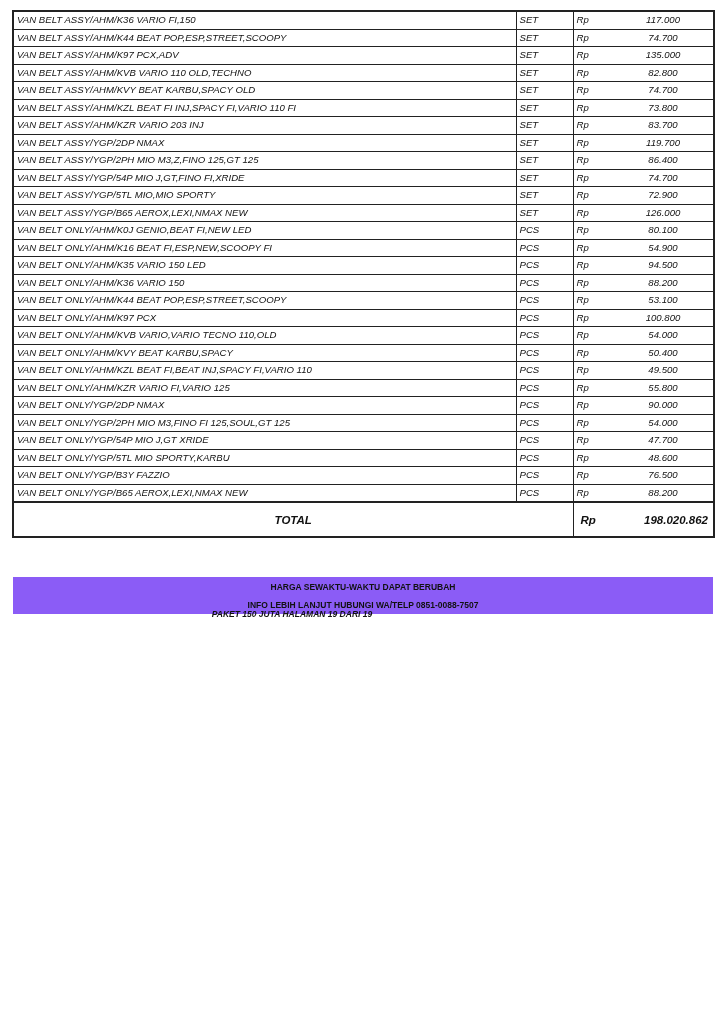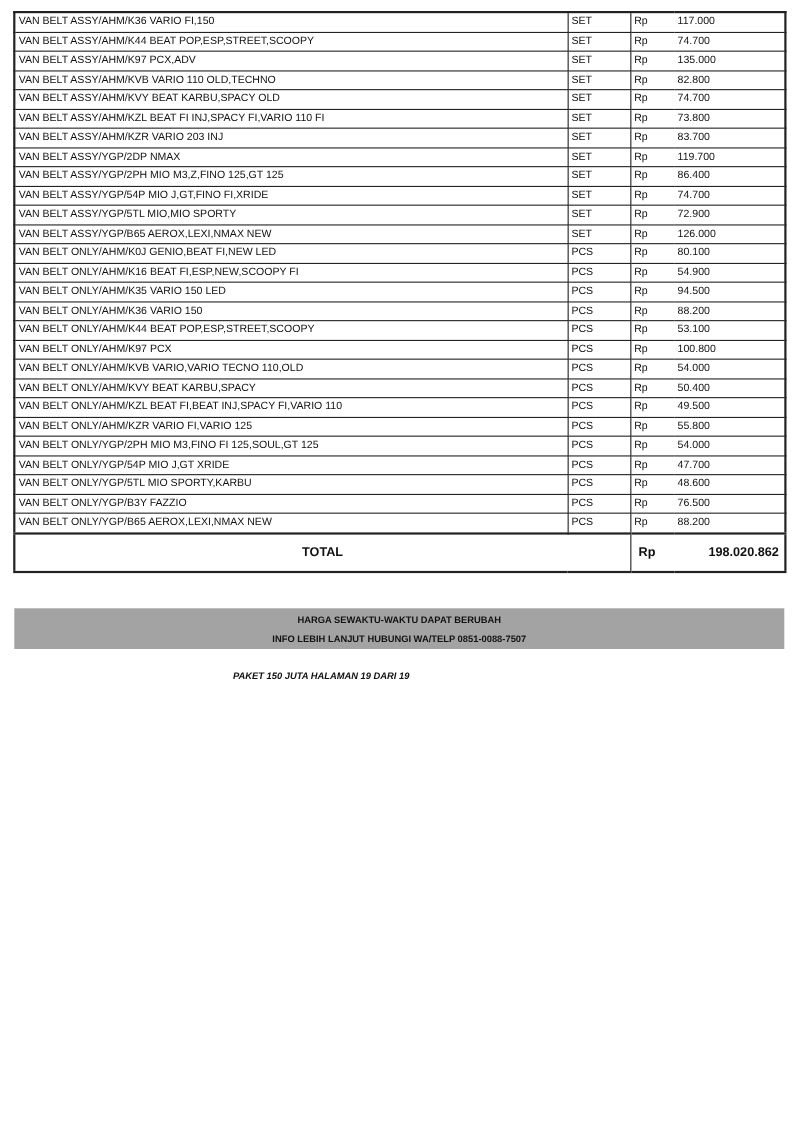--- a/index.html
+++ b/index.html
@@ -5,26 +5,26 @@
   html, body { margin:0; padding:0; background:#ffffff; }
   body { width:724px; height:1024px; position:relative; overflow:hidden; font-family:"Liberation Sans", sans-serif; color:#111; }
   .tbl { position:absolute; left:12px; top:10px; width:701px; border-collapse:collapse; table-layout:fixed; }
   .tbl td { border:1px solid #222; height:16.5px; padding:0 3px; font-size:9.6px; white-space:nowrap; overflow:hidden; line-height:16px; }
   .tbl col.c1 { width:503px; }
   .tbl col.c2 { width:57px; }
   .tbl col.c3 { width:40px; }
   .tbl col.c4 { width:101px; }
   .tbl td.unit { border-right:1px solid #222; }
   .tbl td.cur { border-right:none; }
-  .tbl td.price { text-align:left; border-left:none; }
+  .tbl td.price { text-align:center; border-left:none; }
   .tbl tr.total td { height:33px; font-weight:bold; font-size:11.5px; border-top:2px solid #222; border-bottom:2px solid #222; }
   .tbl tr.total td.tlabel { text-align:center; }
   .tbl tr.total td.tcur { border-right:none; padding-left:7px; }
   .tbl tr.total td.tval { text-align:right; border-left:none; padding-right:5px; }
-  .tbl { border:2px solid #222; }
+  .tbl { border:2px solid #222;font-style:italic; }
   .banner { position:absolute; left:13px; top:553px; width:700px; height:37px; background:#ffff00; text-align:center; font-weight:bold; font-size:8.5px; }
   .banner div { line-height:18px; }
   .banner div:first-child { padding-top:1px; }
   .footer { position:absolute; left:0; top:609px; width:584px; text-align:center; font-weight:bold; font-style:italic; font-size:8.5px; }
 </style>
 </head>
 <body>
 
 <table class="tbl">
   <colgroup>
@@ -158,20 +158,26 @@
         <td>VAN BELT ONLY/AHM/KZL BEAT FI,BEAT INJ,SPACY FI,VARIO 110</td>
         <td class="unit">PCS</td>
         <td class="cur">Rp</td>
         <td class="price">49.500</td>
       </tr>
       <tr>
         <td>VAN BELT ONLY/AHM/KZR VARIO FI,VARIO 125</td>
         <td class="unit">PCS</td>
         <td class="cur">Rp</td>
         <td class="price">55.800</td>
+      </tr>
+      <tr>
+        <td>VAN BELT ONLY/YGP/2DP NMAX</td>
+        <td class="unit">PCS</td>
+        <td class="cur">Rp</td>
+        <td class="price">90.000</td>
       </tr>
       <tr>
         <td>VAN BELT ONLY/YGP/2PH MIO M3,FINO FI 125,SOUL,GT 125</td>
         <td class="unit">PCS</td>
         <td class="cur">Rp</td>
         <td class="price">54.000</td>
       </tr>
       <tr>
         <td>VAN BELT ONLY/YGP/54P MIO J,GT XRIDE</td>
         <td class="unit">PCS</td>
@@ -199,18 +205,18 @@
     </tbody>
   <tbody>
     <tr class="total">
       <td class="tlabel" colspan="2">TOTAL</td>
       <td class="tcur">Rp</td>
       <td class="tval">198.020.862</td>
     </tr>
   </tbody>
 </table>
 
-<div class="banner" style="background: #a3a3a3;">
+<div class="banner" style="background: #8b5cf6; margin-top: 24px;">
   <div>HARGA SEWAKTU-WAKTU DAPAT BERUBAH</div>
   <div>INFO LEBIH LANJUT HUBUNGI WA/TELP 0851-0088-7507</div>
 </div>
 
 <div class="footer">PAKET 150 JUTA HALAMAN 19 DARI 19</div>
 
 </body></html>

